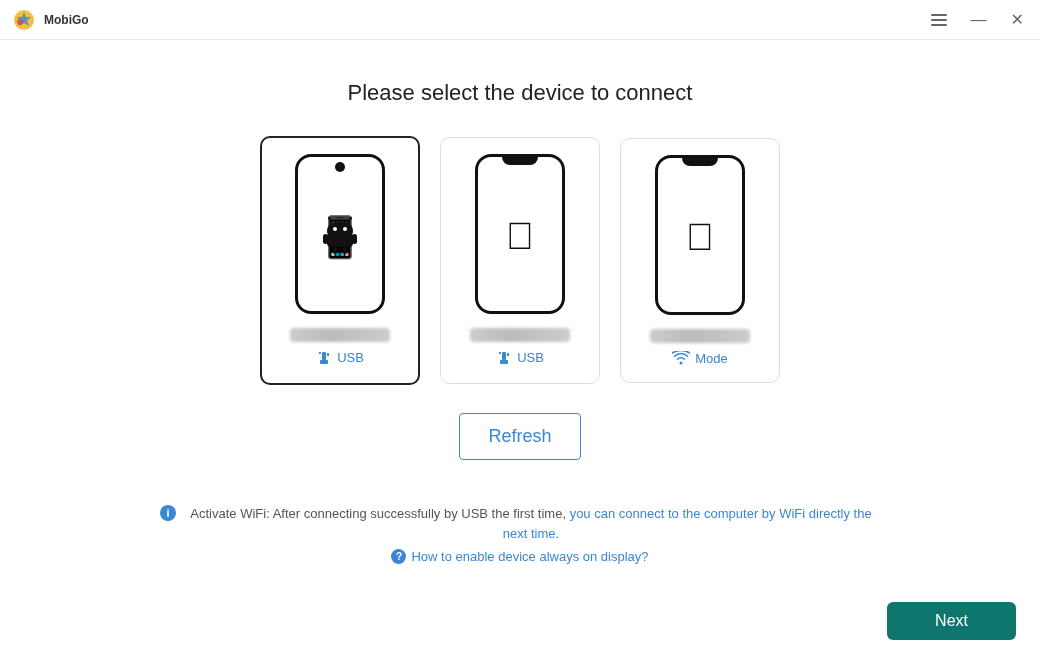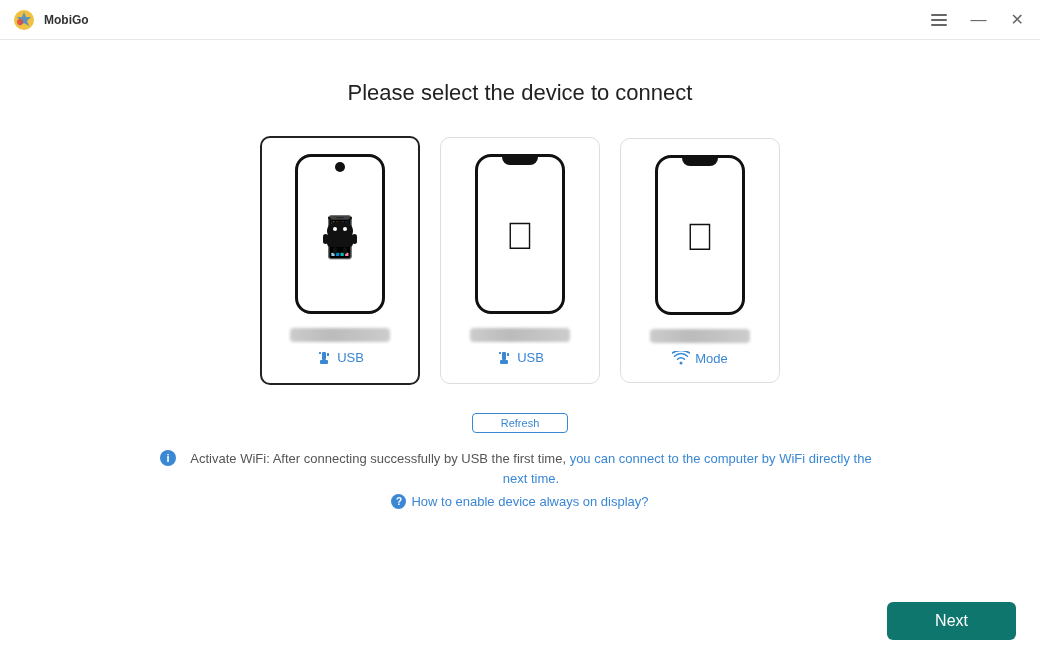--- a/index.html
+++ b/index.html
@@ -169,24 +169,24 @@
     .conn-icon {
       font-size: 15px;
     }
 
     
     .refresh-btn {
       border: 1.5px solid #3a87d4;
       color: #3a87d4;
       background: #fff;
       border-radius: 4px;
-      padding: 3px 28px;
-      font-size: 11px;
-      cursor: pointer;
-      margin-bottom: 16px;
+      padding: 12px 28px;
+      font-size: 18px;
+      cursor: pointer;
+      margin-bottom: 44px;
     }
 
     
     .info-section {
       max-width: 720px;
       text-align: center;
     }
     .info-line {
       display: flex;
       align-items: flex-start;

